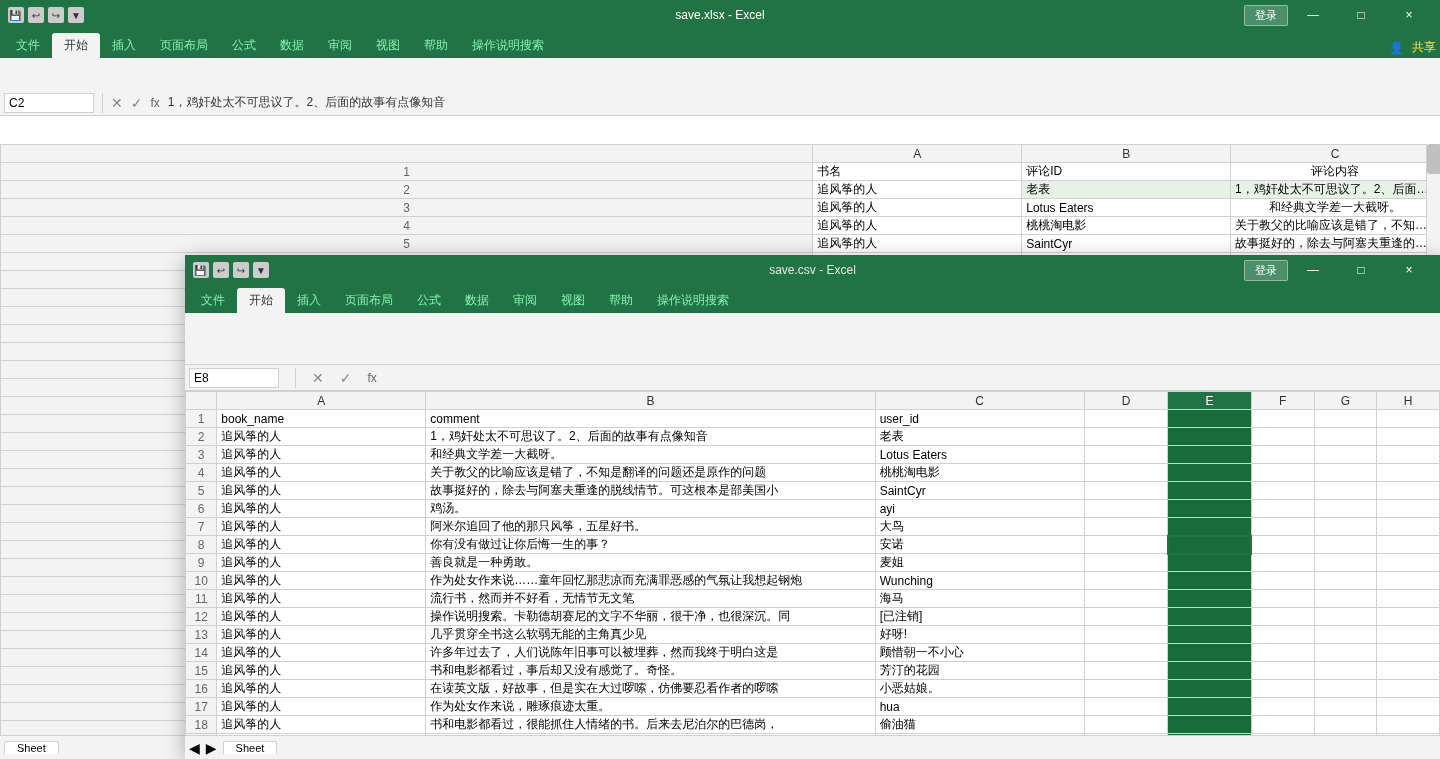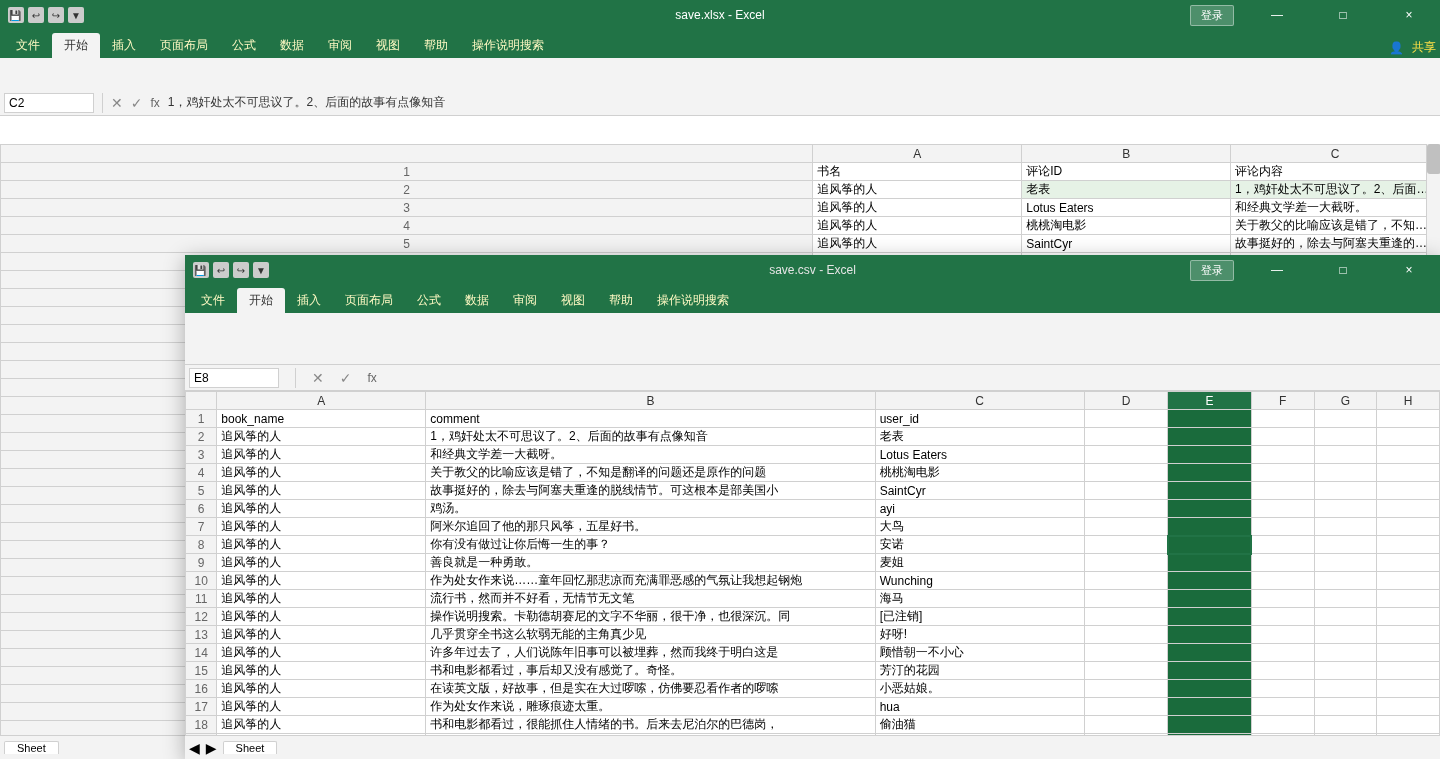--- a/index.html
+++ b/index.html
@@ -39,21 +39,21 @@
     .title-icon {
       width: 16px; height: 16px;
       background: #ccc;
       border-radius: 2px;
       display: flex; align-items: center; justify-content: center;
       font-size: 10px; color: #333;
     }
     .title-bar-right {
       margin-left: auto;
       display: flex;
-      gap: 20px;
+      gap: 2px;
       align-items: center;
     }
     .win-btn {
       width: 46px; height: 30px;
       display: flex; align-items: center; justify-content: center;
       color: #fff; font-size: 12px; cursor: pointer;
     }
     .login-btn-title {
       background: rgba(255,255,255,0.2);
       border: 1px solid rgba(255,255,255,0.4);
@@ -66,21 +66,21 @@
     .ribbon-tabs {
       height: 28px;
       background: #217346;
       display: flex;
       align-items: flex-end;
       padding: 0 4px;
     }
     .ribbon-tab {
       padding: 4px 12px;
       font-size: 12px;
-      color: #fef9c3;
+      color: #86efac;
       cursor: pointer;
       border-radius: 3px 3px 0 0;
     }
     .ribbon-tab.active {
       background: #f3f3f3;
       color: #333;
     }
     .ribbon-content {
       height: 60px;
       background: #f3f3f3;
@@ -149,21 +149,21 @@
     }
     .row-header {
       background: #f3f3f3 !important;
       text-align: center !important;
       width: 35px;
       min-width: 35px;
       color: #666;
     }
     .col-a { width: 160px; }
     .col-b { width: 240px; }
-    .col-c { width: 600px; }
+    .col-c { width: 600px; text-align: center; }
 
     
     .sheet-tabs {
       position: absolute;
       bottom: 0;
       left: 0; right: 0;
       height: 24px;
       background: #f3f3f3;
       border-top: 1px solid #d0d0d0;
       display: flex;

